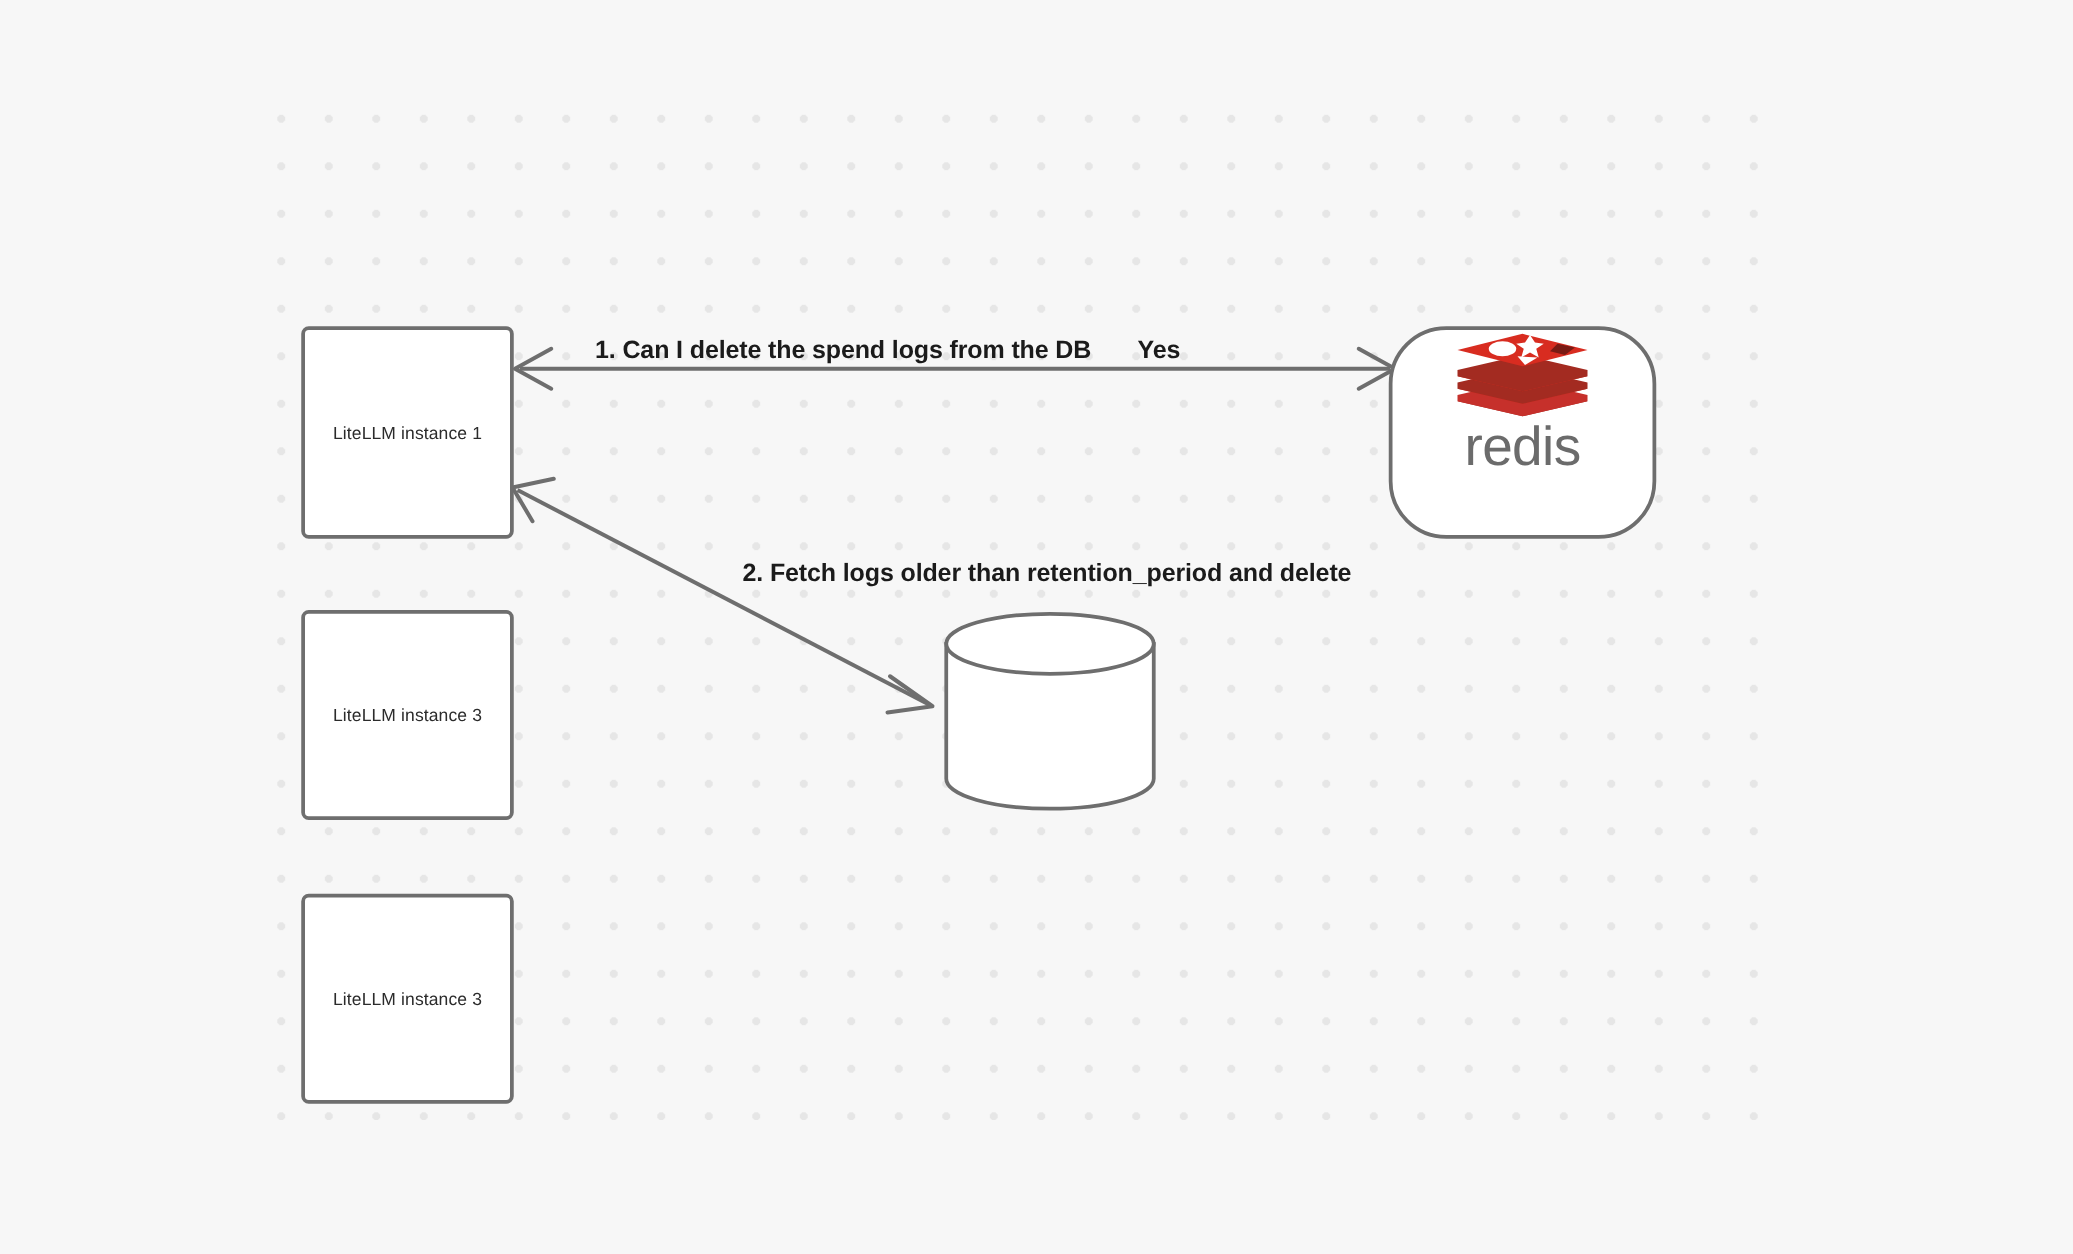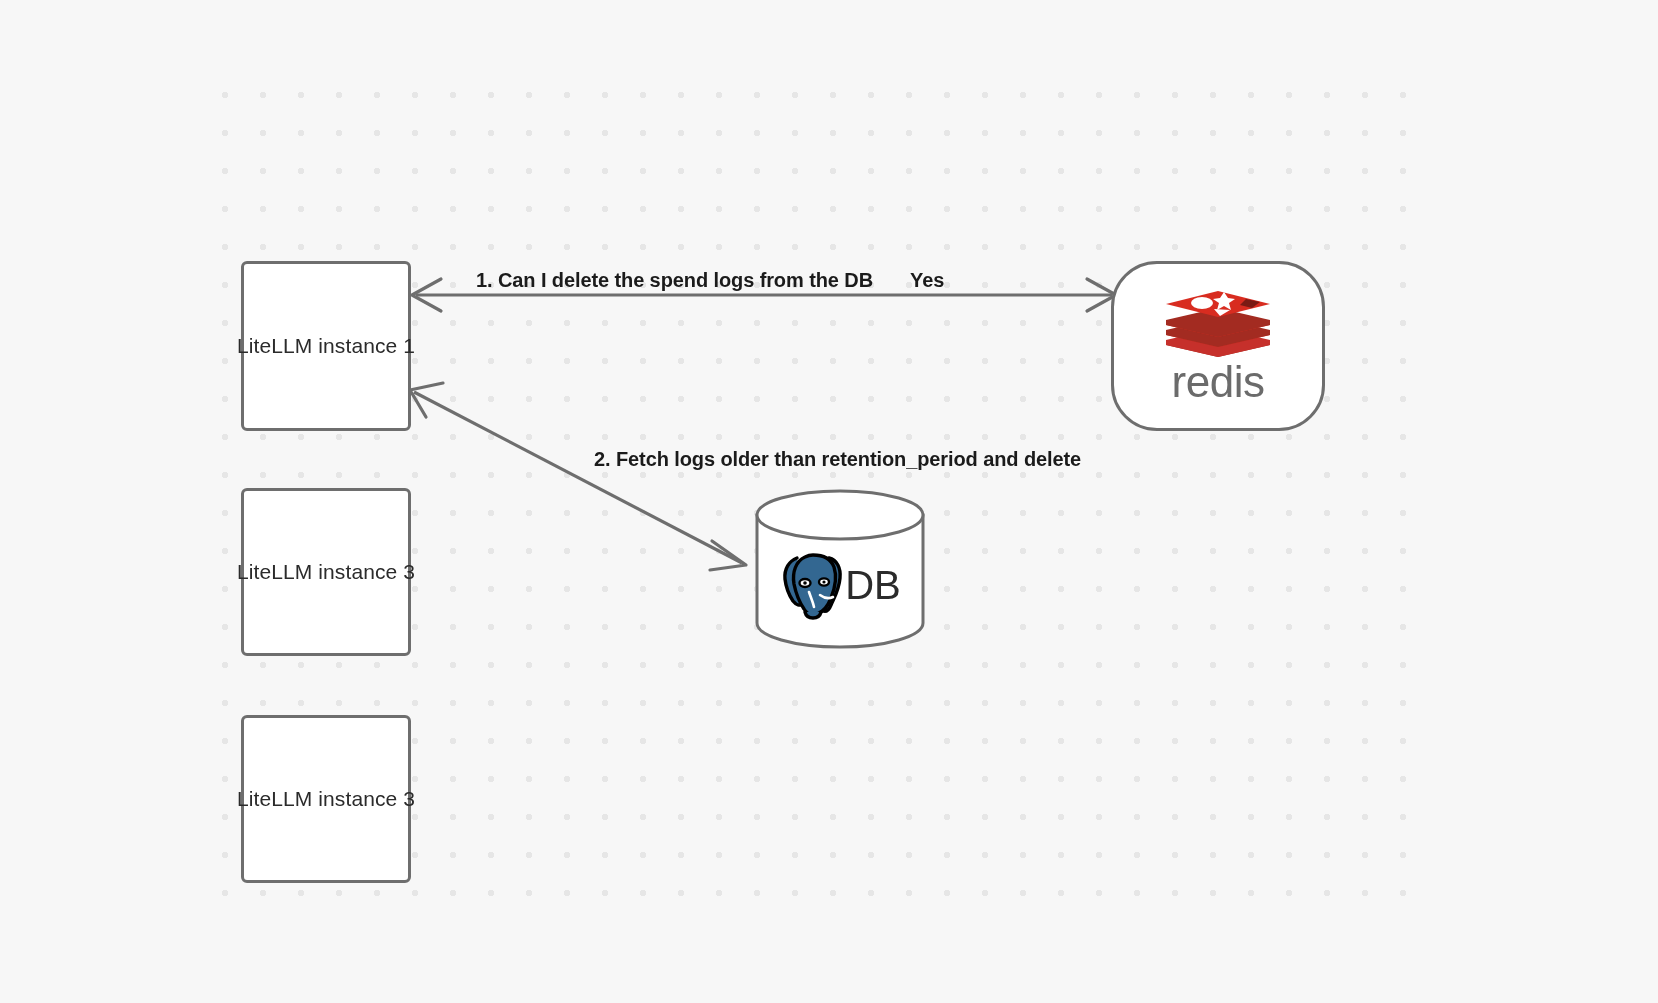--- a/index.html
+++ b/index.html
@@ -34,42 +34,41 @@
     position: absolute;
     box-sizing: border-box;
     background: #ffffff;
     border: 3px solid #6e6e6e;
     border-radius: 6px;
     display: flex;
     align-items: center;
     justify-content: center;
   }
   .node-box .node-label {
-    font-size: 21px;
+    font-size: 14px;
     color: #2b2b2b;
     font-family: "Liberation Sans", sans-serif;
     letter-spacing: 0.1px;
     white-space: nowrap;
   }
 
   
   #redis-node {
     position: absolute;
     left: 1111px;
     top: 261px;
     width: 214px;
     height: 170px;
     box-sizing: border-box;
     background: #ffffff;
     border: 3px solid #6e6e6e;
     border-radius: 46px;
     display: flex;
     flex-direction: column;
     align-items: center;
-    justify-content: center;
   }
   #redis-logo-mark { display:block; }
   #redis-wordmark {
     font-size: 44px;
     font-weight: 400;
     color: #6b6b6b;
     letter-spacing: -0.5px;
     line-height: 1;
     margin-top: 2px;
     font-family: "Liberation Sans", sans-serif;
@@ -193,35 +192,15 @@
       <path d="M84 11 L98 14 L90 20 L78 17 Z" fill="#7a1b14"></path>
     </svg>
     <div id="redis-wordmark">redis</div>
   </div>
 
   <div id="db-node">
     <svg class="cyl-svg" width="172" height="160" viewBox="0 0 172 160" xmlns="http://www.w3.org/2000/svg">
       <path d="M3 26 L3 134 A83 24 0 0 0 169 134 L169 26 Z" fill="#ffffff" stroke="#6e6e6e" stroke-width="3"></path>
       <ellipse cx="86" cy="26" rx="83" ry="24" fill="#ffffff" stroke="#6e6e6e" stroke-width="3"></ellipse>
     </svg>
-    <div id="db-inner">
-      <svg width="68" height="70" viewBox="0 0 68 70" xmlns="http://www.w3.org/2000/svg">
-        <g stroke="#000000" stroke-width="3.4" stroke-linejoin="round" stroke-linecap="round">
-          <path d="M50 8 C58 10 62 18 61 28 C60 40 55 48 52 55 C50 60 47 62 44 61 C42 60 41 57 41 54" fill="#336791"></path>
-          <path d="M18 8 C10 11 5 19 6 29 C7 38 10 45 14 51 C17 55 21 56 24 54 C26 52 26 49 25 46" fill="#336791"></path>
-          <path d="M34 5 C44 5 52 9 55 17 C58 26 56 38 52 48 C49 56 44 62 38 64 C33 66 28 64 25 59
-                   C21 53 17 44 15 34 C13 22 17 11 26 7 C28 6 31 5 34 5 Z" fill="#336791"></path>
-          <path d="M26 62 C27 66 30 68 34 68 C38 68 41 66 42 62" fill="#336791"></path>
-        </g>
-        <g fill="#ffffff" stroke="#000000" stroke-width="2.4">
-          <ellipse cx="26" cy="33" rx="5.5" ry="4"></ellipse>
-          <ellipse cx="45" cy="32" rx="5" ry="3.6"></ellipse>
-        </g>
-        <circle cx="26" cy="33" r="1.8" fill="#000000"></circle>
-        <circle cx="45" cy="32" r="1.6" fill="#000000"></circle>
-        <path d="M30 42 C32 48 34 52 35 57" fill="none" stroke="#ffffff" stroke-width="2.6" stroke-linecap="round"></path>
-        <path d="M41 45 C45 48 50 49 54 47" fill="none" stroke="#ffffff" stroke-width="2.6" stroke-linecap="round"></path>
-      </svg>
-      <span id="db-label">DB</span>
-    </div>
   </div>
 
 </div>
 
 </body></html>

